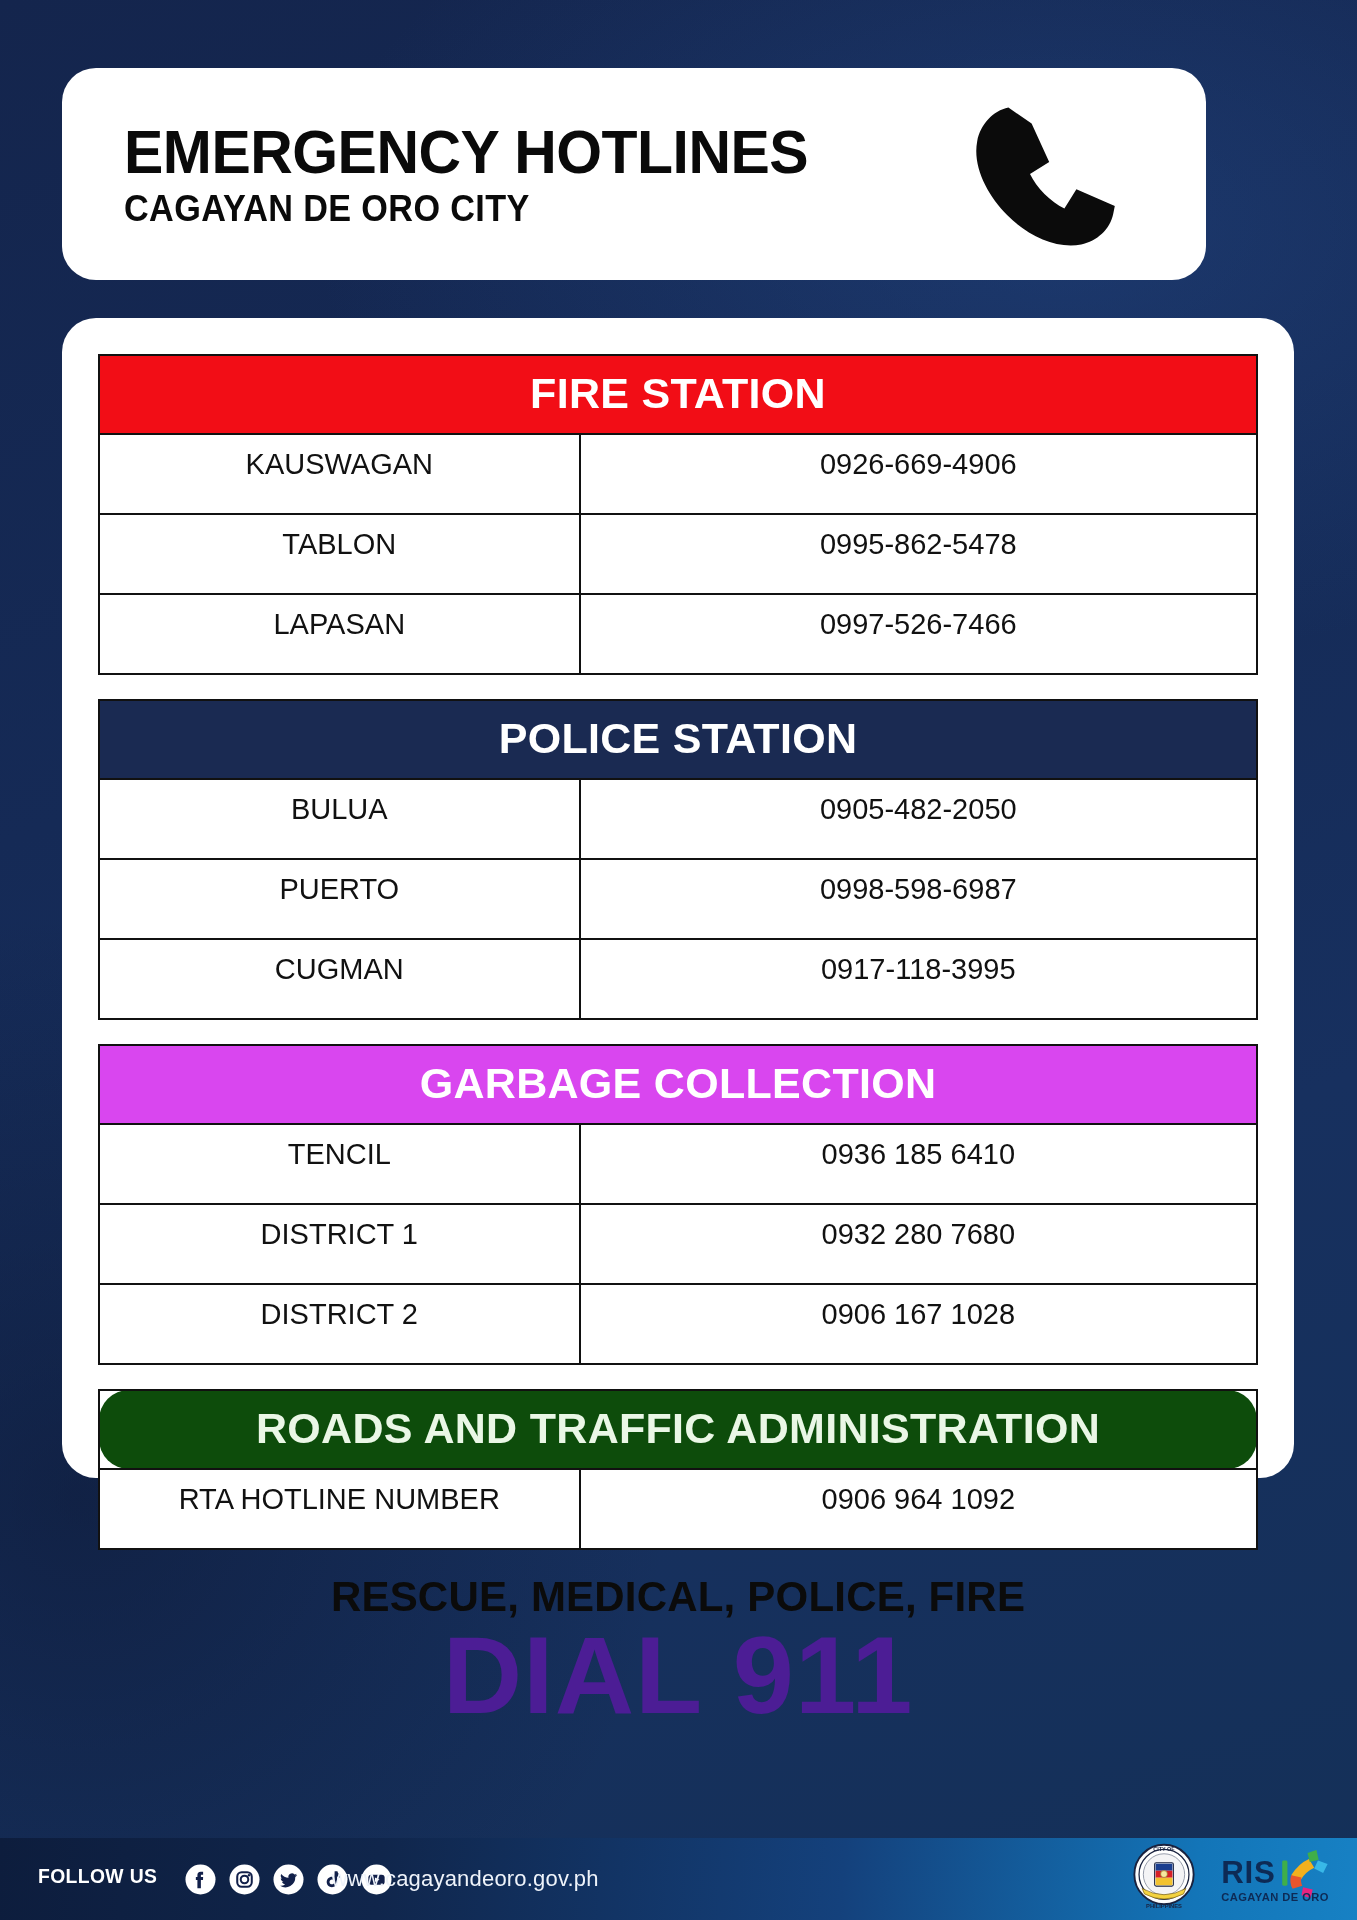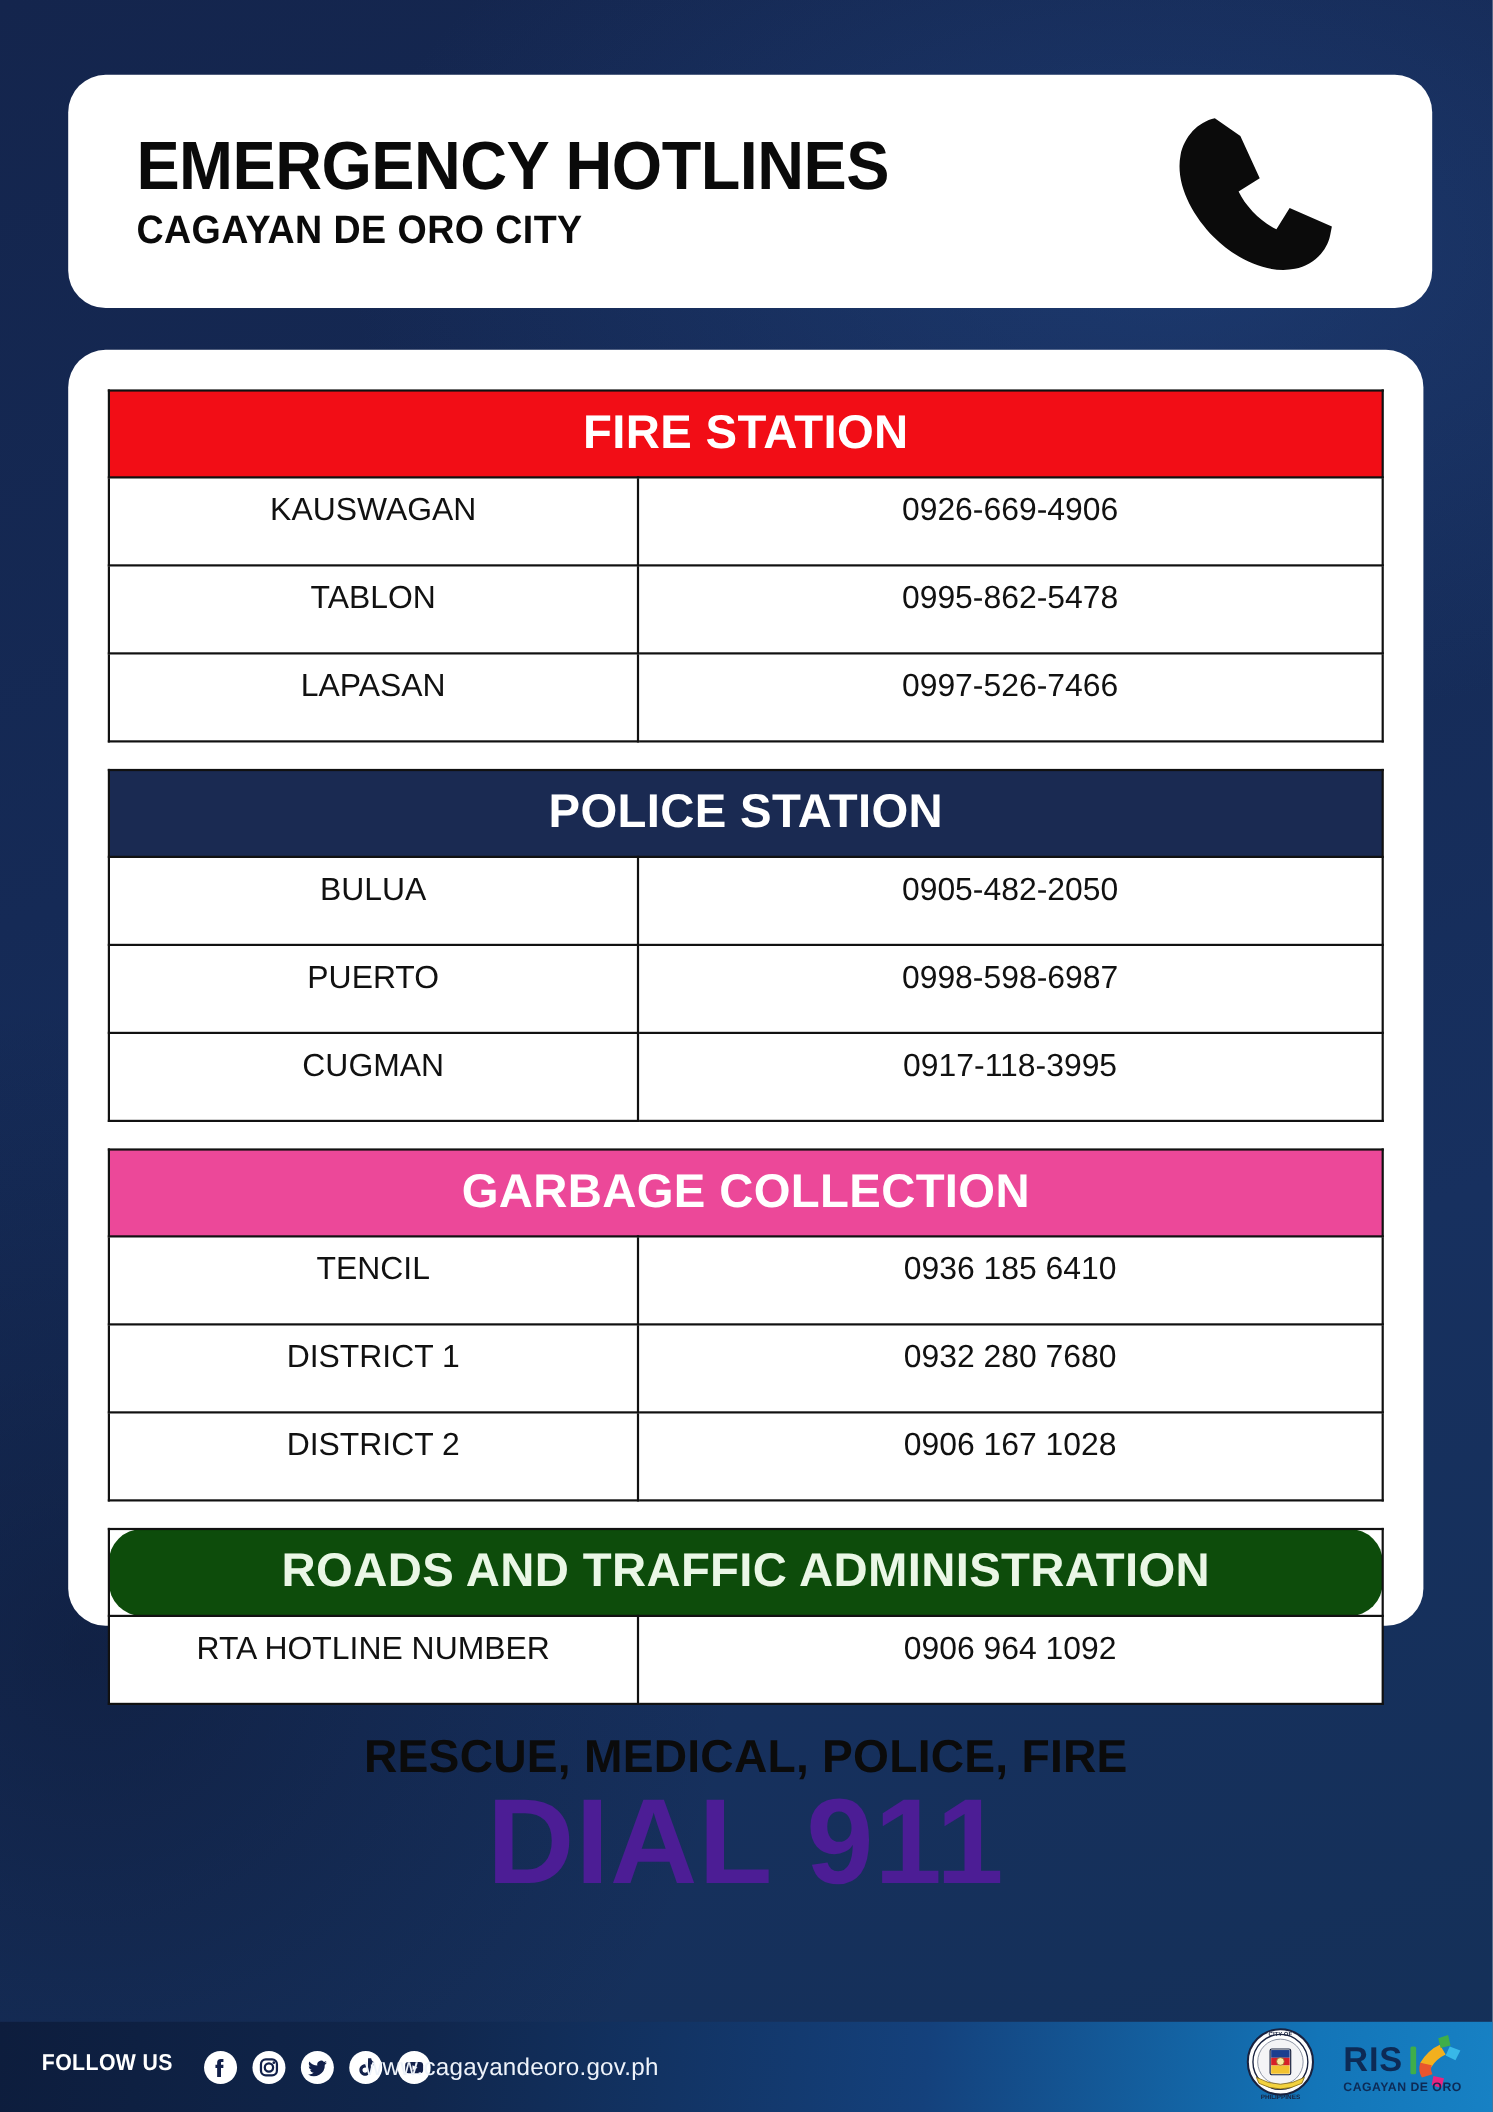--- a/index.html
+++ b/index.html
@@ -25,21 +25,21 @@
       radial-gradient(ellipse 1200px 700px at 78% 12%, rgba(40,82,150,0.38), rgba(0,0,0,0) 62%),
       radial-gradient(ellipse 900px 900px at 6% 78%, rgba(12,22,48,0.55), rgba(0,0,0,0) 65%);
     pointer-events: none;
   }
 
   
   .header-card {
     position: absolute;
     left: 62px;
     top: 68px;
-    width: 1240px;
+    width: 1144px;
     height: 212px;
     background: #ffffff;
     border-radius: 34px;
     display: flex;
     align-items: center;
     justify-content: space-between;
     padding: 0 48px 0 62px;
   }
 
   .header-text { display: flex; flex-direction: column; gap: 6px; }
@@ -239,21 +239,21 @@
           </tr>
         </tbody>
       </table>
       <table class="hotline-table">
         <colgroup>
           <col class="col-name">
           <col class="col-num">
         </colgroup>
         <tbody>
           <tr class="cat-head">
-            <td colspan="2" style="background: #ec4899; color: rgb(255, 255, 255); text-align: center;">GARBAGE COLLECTION</td>
+            <td colspan="2" style="background: #d946ef; color: rgb(255, 255, 255); text-align: center;">GARBAGE COLLECTION</td>
           </tr>
           <tr>
             <td class="cell">TENCIL</td>
             <td class="cell">0936 185 6410</td>
           </tr>
           <tr>
             <td class="cell">DISTRICT 1</td>
             <td class="cell">0932 280 7680</td>
           </tr>
           <tr>

